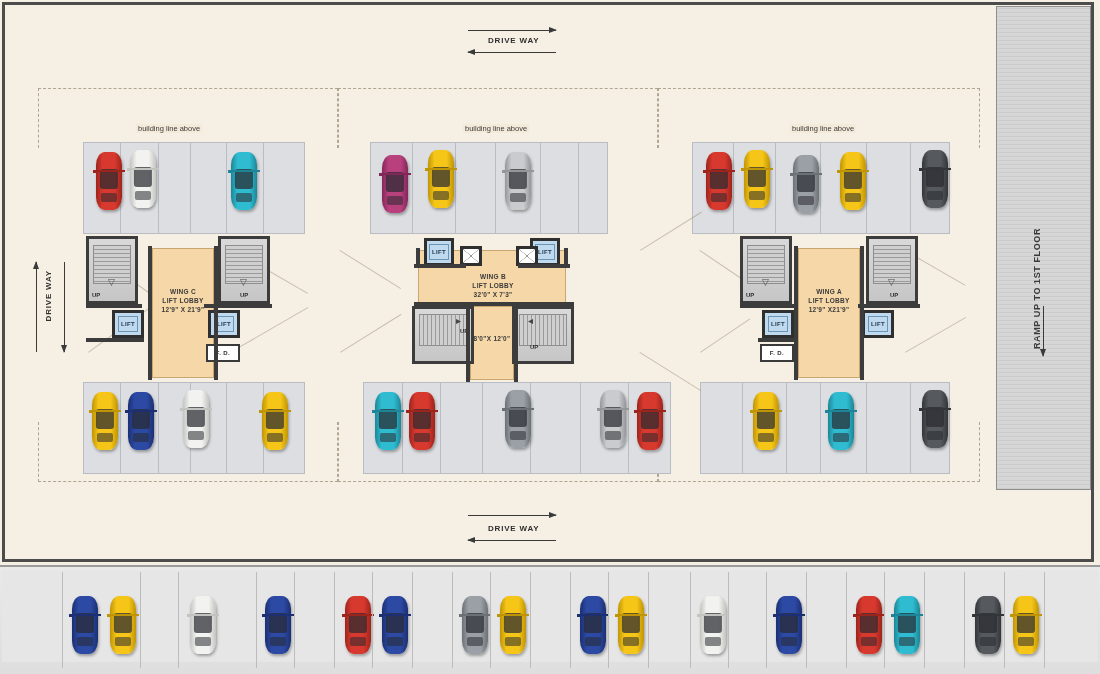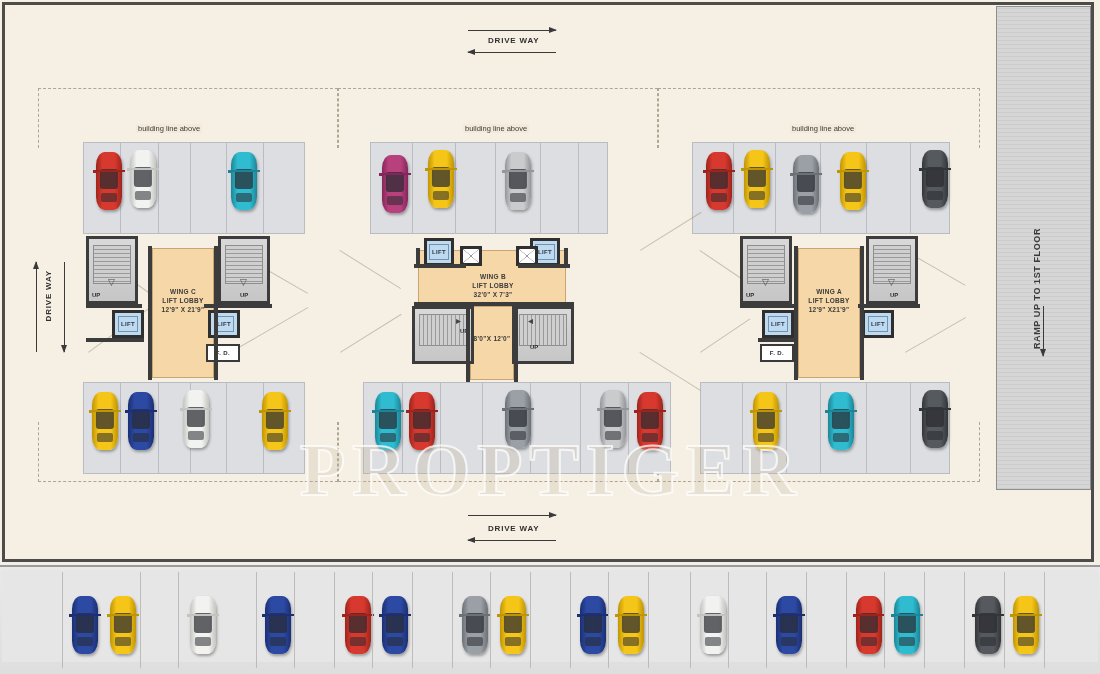--- a/index.html
+++ b/index.html
@@ -503,21 +503,20 @@
         <div class="mirror" style="background: rgb(192, 149, 5); left: -3px; width: calc(100% + 6px);"></div>
       </div>
       <div class="car" style="left: 828px; top: 392px; background: linear-gradient(90deg, rgb(29, 133, 151) 0%, rgb(47, 188, 208) 25%, rgb(47, 188, 208) 72%, rgb(29, 133, 151) 100%);">
         <div class="mirror" style="background: rgb(29, 133, 151); left: -3px; width: calc(100% + 6px);"></div>
       </div>
       <div class="car" style="left: 922px; top: 390px; background: linear-gradient(90deg, rgb(51, 54, 57) 0%, rgb(86, 89, 93) 25%, rgb(86, 89, 93) 72%, rgb(51, 54, 57) 100%);">
         <div class="mirror" style="background: rgb(51, 54, 57); left: -3px; width: calc(100% + 6px);"></div>
       </div>
     </div>
 
-  <div class="watermark">PROPTIGER</div>
 
   <div class="bottom-strip">
     <div class="bottom-strip-inner"></div>
   </div>
   <div id="cars-strip">
       <div class="car" style="left: 72px; top: 596px; background: linear-gradient(90deg, rgb(27, 47, 114) 0%, rgb(44, 73, 163) 25%, rgb(44, 73, 163) 72%, rgb(27, 47, 114) 100%);">
         <div class="mirror" style="background: rgb(27, 47, 114); left: -3px; width: calc(100% + 6px);"></div>
       </div>
       <div class="car" style="left: 110px; top: 596px; background: linear-gradient(90deg, rgb(192, 149, 5) 0%, rgb(245, 197, 23) 25%, rgb(245, 197, 23) 72%, rgb(192, 149, 5) 100%);">
         <div class="mirror" style="background: rgb(192, 149, 5); left: -3px; width: calc(100% + 6px);"></div>

